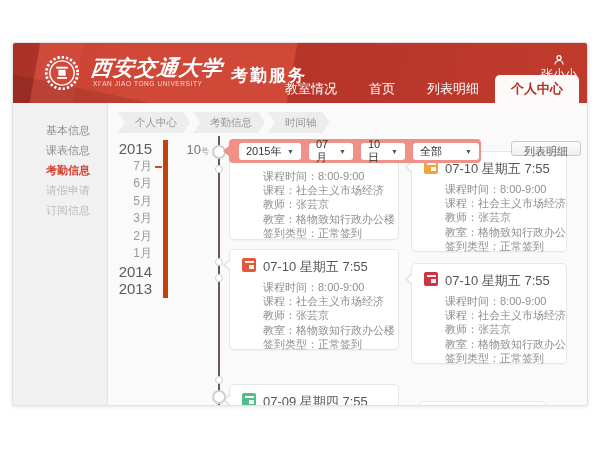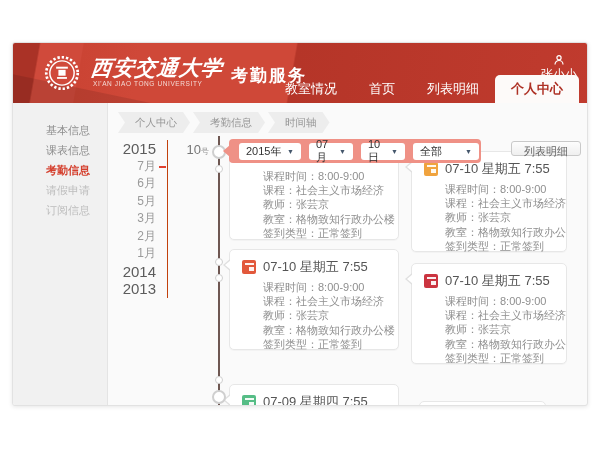--- a/index.html
+++ b/index.html
@@ -41,21 +41,21 @@
 
   
   .crumbs { position:absolute; left:105px; top:69px; display:flex; gap:3px; }
   .crumb { height:21px; line-height:21px; padding:0 13px 0 17px; background:#ededed;
     color:#969696; font-size:10.5px;
     clip-path:polygon(0 0,calc(100% - 7px) 0,100% 50%,calc(100% - 7px) 100%,0 100%,7px 50%);
     cursor:pointer; white-space:nowrap; }
 
   
   .scale { position:absolute; left:98px; top:97px; width:57px; text-align:right;
-    padding-right:11px; border-right:1px solid #c2410c; }
+    padding-right:11px; border-right:5px solid #c2410c; }
   .scale .row { height:17.5px; line-height:17.5px; cursor:pointer; position:relative; }
   .scale .yr { font-size:15px; color:#5c5c5c; }
   .scale .mo { font-size:12px; color:#9a9a9a; }
   .cur-mark { position:absolute; right:-10px; top:8px; width:7px; height:2px; background:#e0402f; }
 
   .tl-line { position:absolute; left:205px; top:93px; width:2px; height:271px; background:#6e5752; }
   .node { position:absolute; background:#fff; border:2px solid #cfcfcf; border-radius:50%; z-index:3; }
   .node.big { left:199px; width:14px; height:14px; }
   .node.small { left:202px; width:8px; height:8px; border-width:1.5px; }
   .day-label { position:absolute; width:44px; text-align:right; font-size:13px; color:#777; }
@@ -75,21 +75,21 @@
     background:linear-gradient(#fdfdfd,#efefef); border:1px solid #c9c9c9; border-radius:3px;
     font-size:11px; color:#666; line-height:18px; cursor:pointer; z-index:6; white-space:nowrap; }
 
   
   .card { position:absolute; background:#fff; border:1px solid #e7e7e7; border-radius:5px;
     box-shadow:0 1px 1px rgba(0,0,0,.03); z-index:1; }
   .card-arrow { position:absolute; left:-7px; top:9px; width:0; height:0;
     border:6px solid transparent; border-left:none; border-right:7px solid #e0e0e0; }
   .card-arrow::after { content:""; position:absolute; left:1.5px; top:-5px; width:0; height:0;
     border:5px solid transparent; border-left:none; border-right:6px solid #fff; }
-  .card-head { display:flex; align-items:center; gap:7px; padding:8px 12px 4px 12px;
+  .card-head { display:flex; gap:7px; padding:8px 12px 4px 12px;
     font-size:13px; color:#555; }
   .cicon { position:relative; width:14px; height:14px; border-radius:2px; flex:0 0 14px; }
   .cicon i { position:absolute; background:rgba(255,255,255,.92); }
   .cicon .l1 { left:2.5px; top:3px; width:9px; height:1.5px; }
   .cicon .l2 { left:7px; top:6.5px; width:4.5px; height:4.5px; }
   .card-line { padding-left:33px; padding-right:8px; font-size:11px; color:#8f8f8f;
     height:14.2px; line-height:14.2px; white-space:nowrap; overflow:hidden; }
   .card.headless { padding-top:25px; }
 </style>
 </head>

